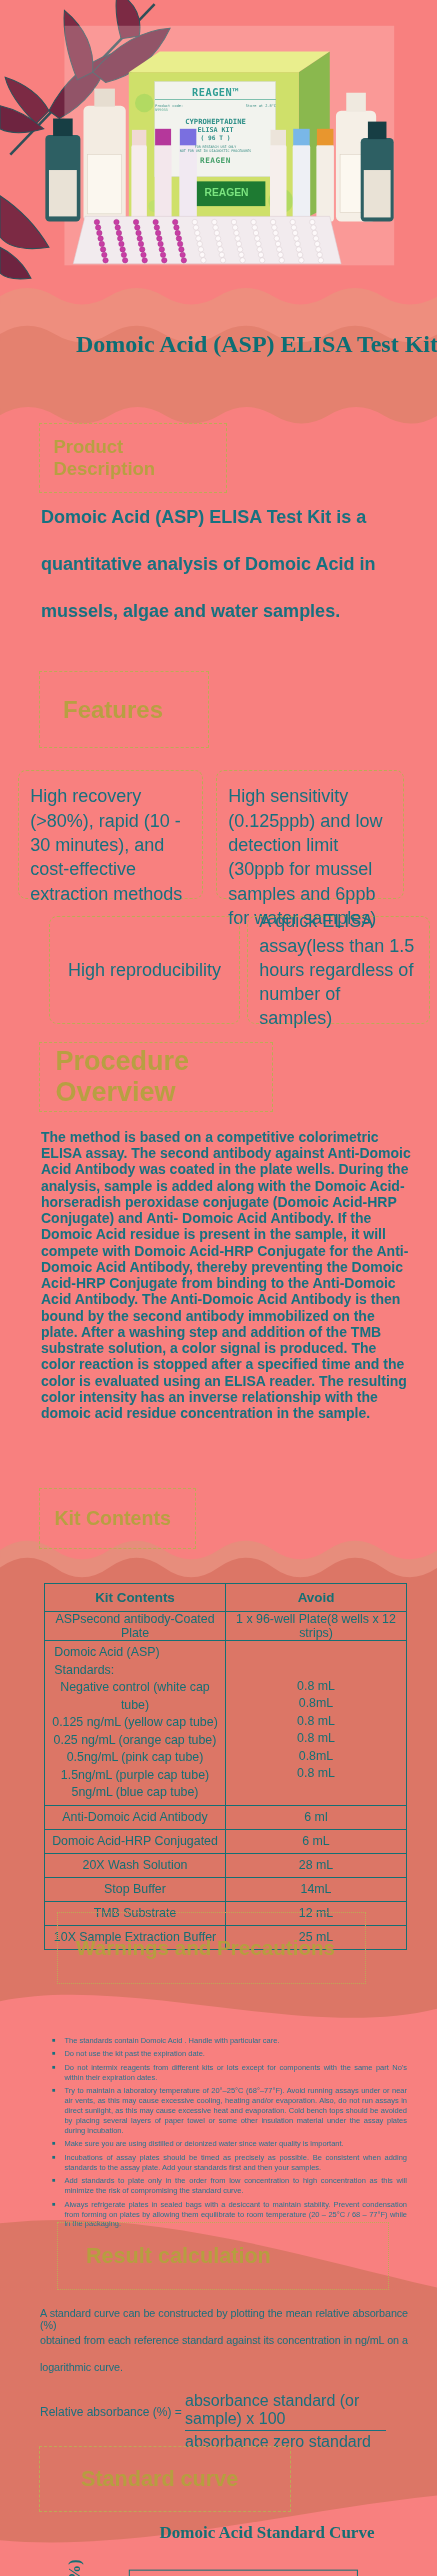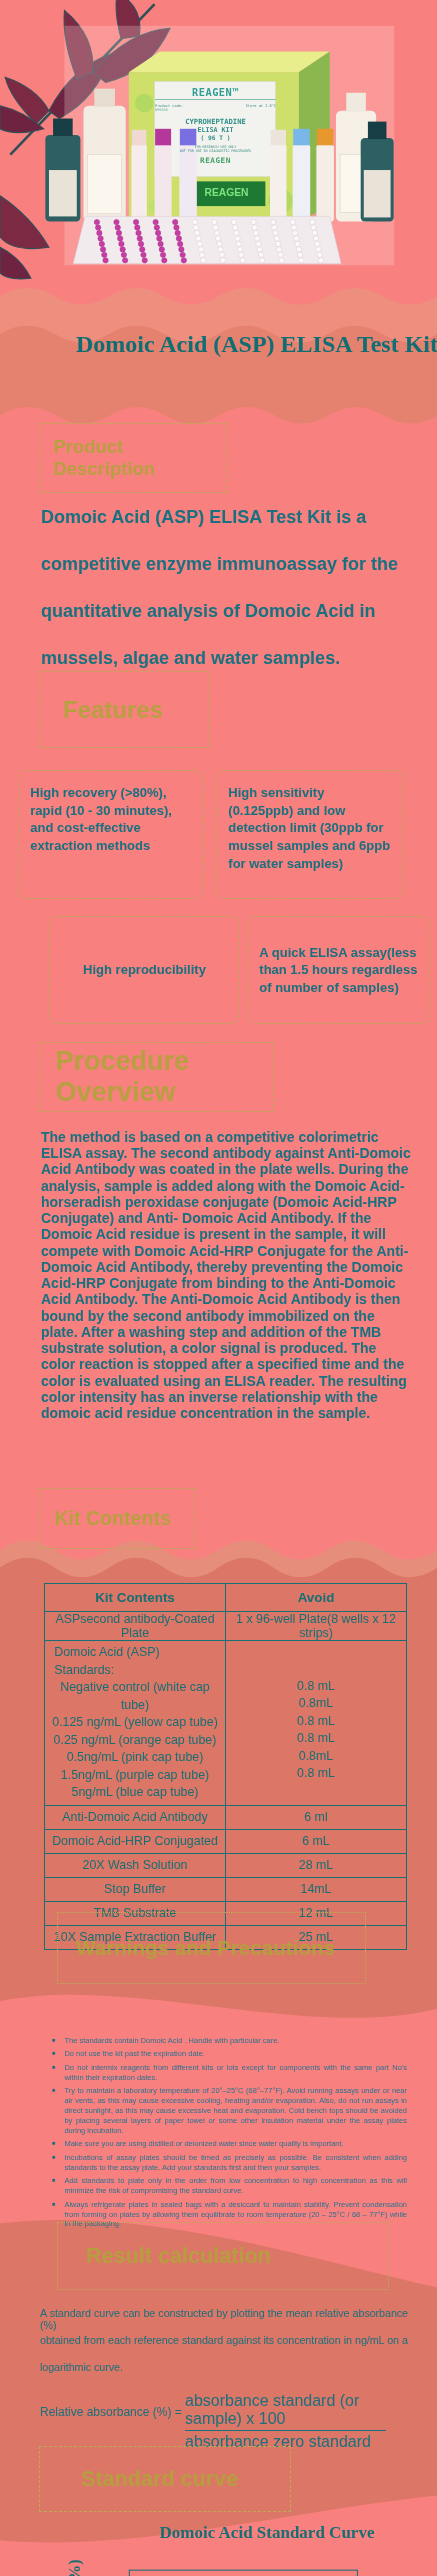--- a/index.html
+++ b/index.html
@@ -10,21 +10,21 @@
   
   .hdr-box{border:1px dashed #bcab55;display:flex;align-items:center;box-sizing:border-box;}
   .hdr-text{font-weight:bold;color:#b3a23d;opacity:.92;letter-spacing:0;}
   
   .main-title{width:438px;text-align:right;font-family:"Liberation Serif",serif;
       font-weight:bold;font-size:24px;color:#0d6e74;letter-spacing:0;}
   
   .desc-line{font-weight:bold;font-size:18px;color:#177180;white-space:nowrap;}
   
   .feat-box{border:1px dashed #bcab55;border-radius:8.2px;box-sizing:border-box;
-      color:#17707f;font-weight:bold;font-size:13px;line-height:1.35;padding:13.4px 11.3px;}
+      color:#17707f;font-weight:normal;font-size:18px;line-height:1.35;padding:13.4px 11.3px;}
   .feat-center{display:flex;align-items:center;justify-content:center;text-align:center;}
   
   .proc-par{width:370px;font-weight:bold;font-size:14px;line-height:1.16;color:#177180;}
   
   table.kit{border-collapse:collapse;width:363px;color:#156f74;font-size:12.4px;}
   table.kit td{border:1px solid #156f74;text-align:center;vertical-align:middle;padding:0 4.1px;}
   table.kit td.hd{font-weight:bold;font-size:13.4px;height:27px;}
   table.kit td.r1{height:27px;}
   .std-cell{text-align:left !important;}
   .std-title{padding:3.1px 0 0 5.2px;line-height:17.5px;}
@@ -249,21 +249,20 @@
   </div>
   <div class="abs" style="left:188px;top:187px;width:77px;text-align:center;font-size:10.3px;font-weight:bold;color:#7be37f;font-family:'Liberation Sans',sans-serif;z-index:3;">REAGEN</div>
 
   <div class="abs main-title" style="top:331px;">Domoic Acid (ASP) ELISA Test Kit</div>
 
   <div class="abs hdr-box" style="left:39px;top:423px;width:188px;height:70px;">
     <span class="hdr-text" style="font-size:18.5px;padding-left:13.4px;">Product Description</span>
   </div>
   <div class="abs" style="left:41px;top:507px;">
     <div class="desc-line" style="margin-bottom:26px;">Domoic Acid (ASP) ELISA Test Kit is a</div>
-    <div class="desc-line" style="margin-bottom:26px;">competitive enzyme immunoassay for the</div>
     <div class="desc-line" style="margin-bottom:26px;">quantitative analysis of Domoic Acid in</div>
     <div class="desc-line">mussels, algae and water samples.</div>
   </div>
 
   <div class="abs hdr-box" style="left:39px;top:671px;width:170px;height:77px;">
     <span class="hdr-text" style="font-size:24px;padding-left:23px;">Features</span>
   </div>
   <div class="abs feat-box" style="left:18px;top:770px;width:185px;height:129px;">
     <span>High recovery (&gt;80%), rapid (10 - 30 minutes), and cost-effective extraction methods</span>
   </div>

